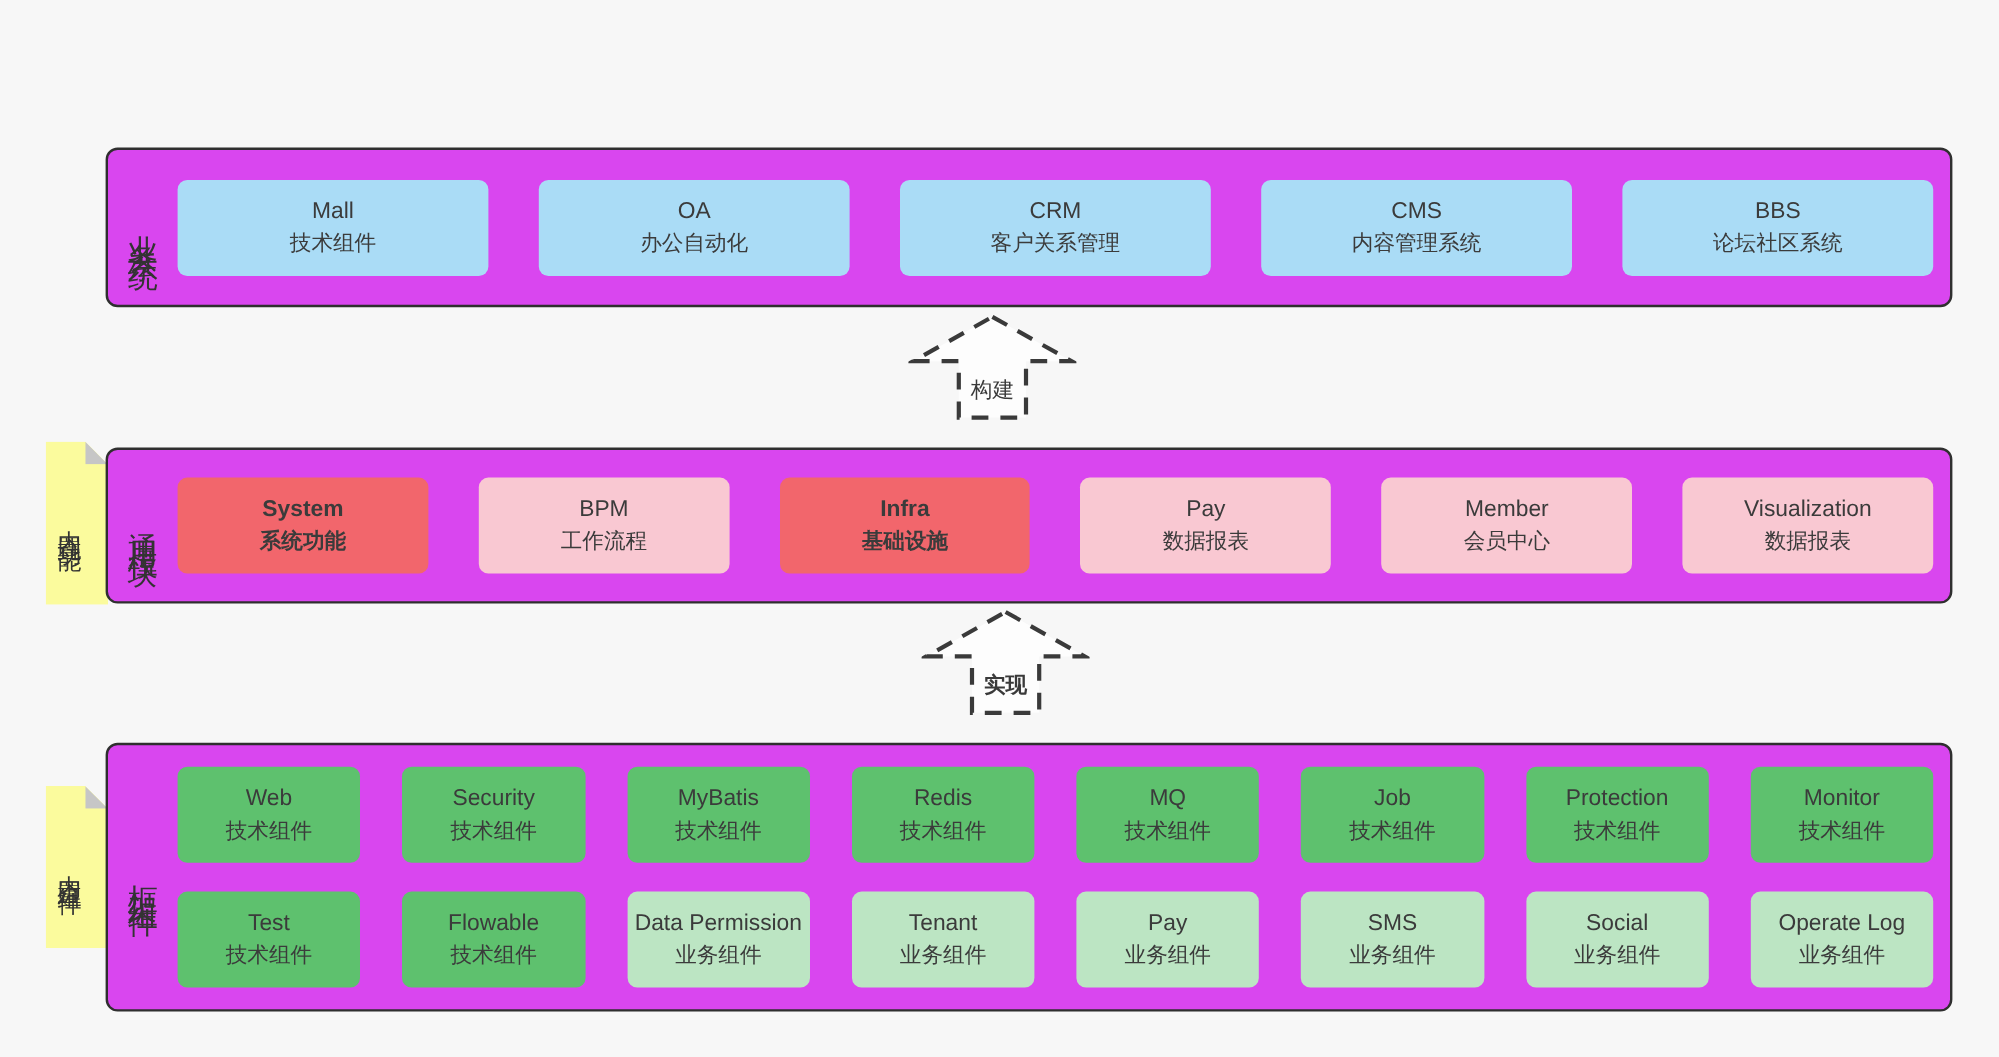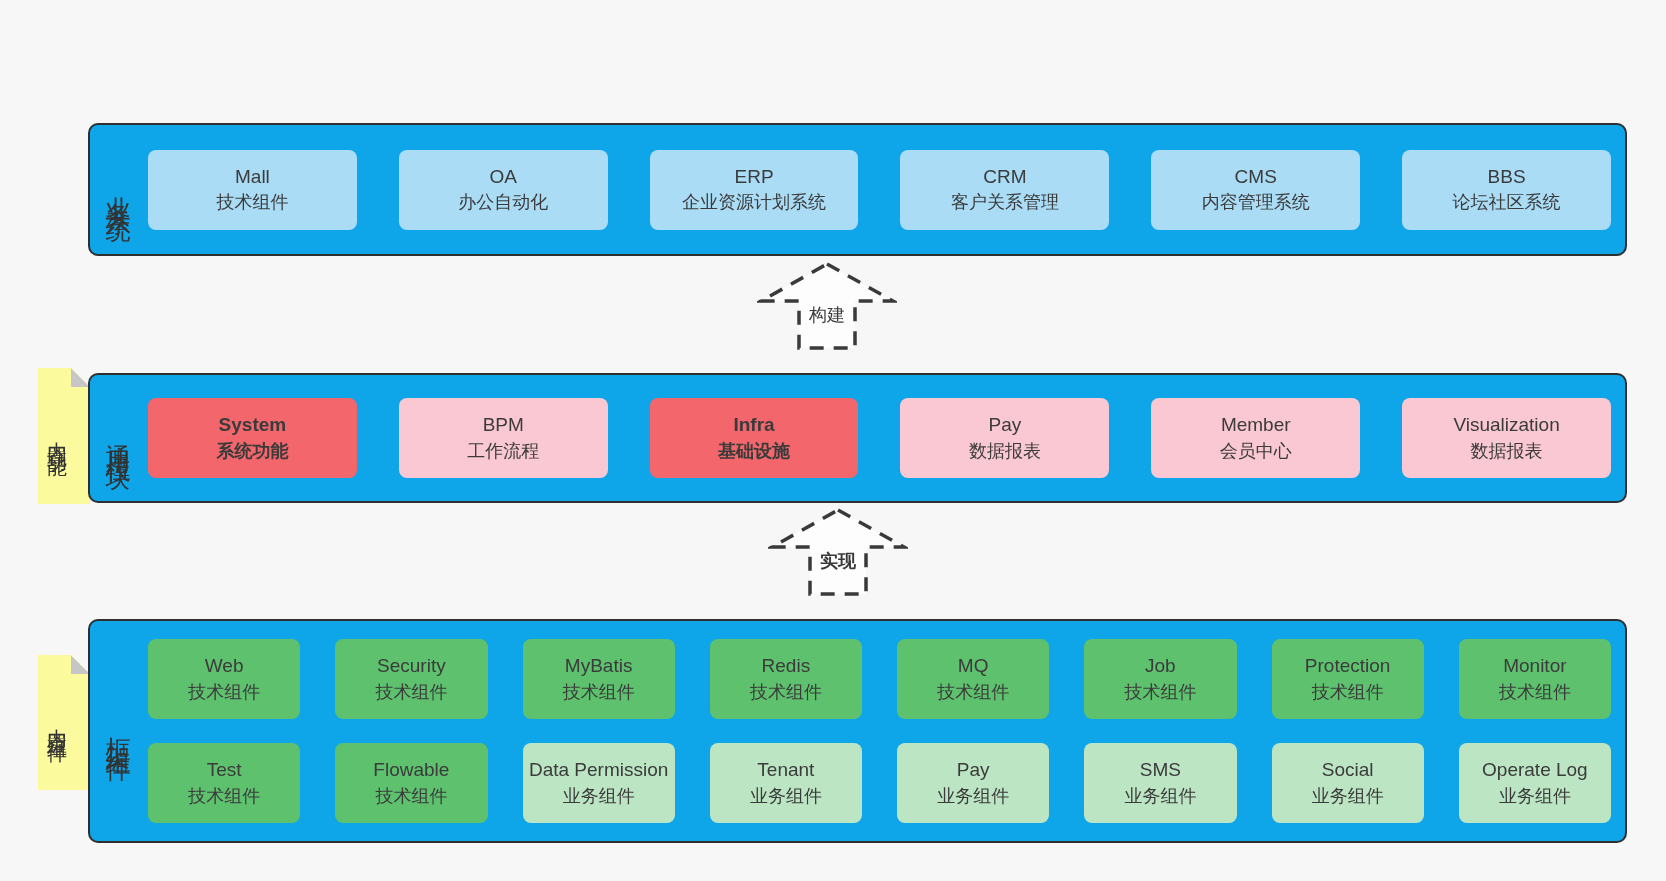--- a/index.html
+++ b/index.html
@@ -10,21 +10,21 @@
   .stage{
     position:relative;
     width:1666px;height:881px;
     background:#f7f7f7;
     overflow:hidden;
   }
   
   .panel{
     position:absolute;
     left:88px;width:1539px;
-    background:#0ea5e9;
+    background:#d946ef;
     border:2px solid #2f2f2f;
     border-radius:10px;
     box-sizing:border-box;
     display:flex;
     z-index:2;
   }
   #panel-business{top:123px;height:133px;}
   #panel-modules{top:373px;height:130px;}
   #panel-components{top:619px;height:224px;}
   .side-label{
@@ -87,21 +87,21 @@
   .arrow{
     position:absolute;
     width:140px;height:92px;
     z-index:3;
   }
   #arrow-build{left:757px;top:260px;}
   #arrow-implement{left:768px;top:506px;font-weight:bold;}
   .arrow svg{position:absolute;left:0;top:0;}
   .arrow-label{
     position:absolute;
-    left:50%;top:42px;
+    left:50%;top:52px;
     transform:translateX(-50%);
     background:#fdfdfd;
     padding:1px 4px;
     font-size:18px;color:#3a3a3a;
     white-space:nowrap;
   }
 </style>
 </head>
 <body>
 
@@ -122,24 +122,20 @@
         <div class="box-row">
           <div class="box blue">
             <div class="box-title">Mall</div>
             <div class="box-sub">技术组件</div>
           </div>
           <div class="box blue">
             <div class="box-title">OA</div>
             <div class="box-sub">办公自动化</div>
           </div>
           <div class="box blue">
-            <div class="box-title">ERP</div>
-            <div class="box-sub">企业资源计划系统</div>
-          </div>
-          <div class="box blue">
             <div class="box-title">CRM</div>
             <div class="box-sub">客户关系管理</div>
           </div>
           <div class="box blue">
             <div class="box-title">CMS</div>
             <div class="box-sub">内容管理系统</div>
           </div>
           <div class="box blue">
             <div class="box-title">BBS</div>
             <div class="box-sub">论坛社区系统</div>

